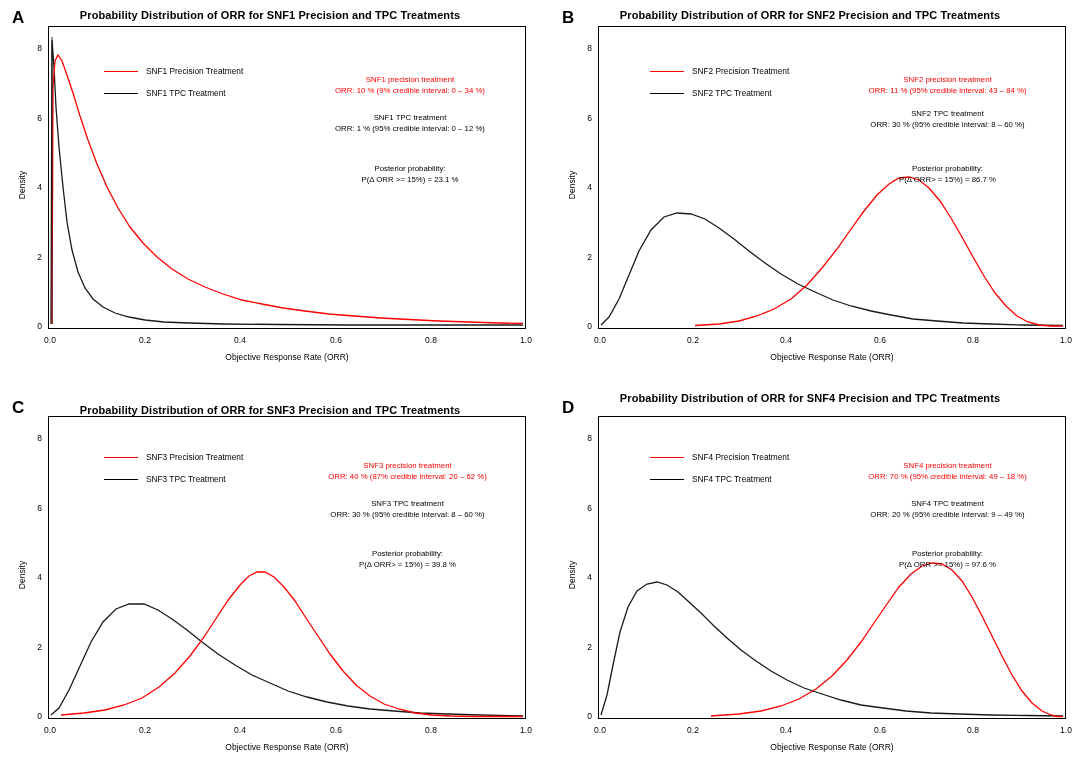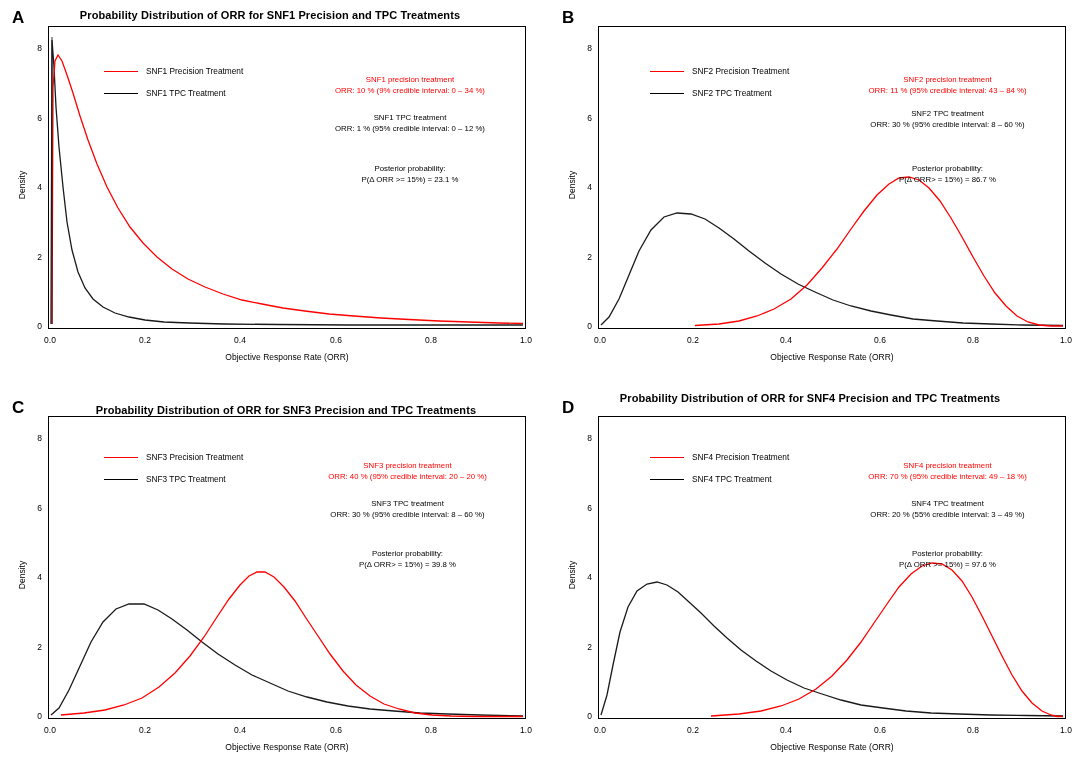--- a/index.html
+++ b/index.html
@@ -114,20 +114,21 @@
       <div>ORR: 1 % (95% credible interval: 0 – 12 %)</div>
     </div>
     <div class="annot blk" style="left:300px;top:163px;width:220px;">
       <div>Posterior probability:</div>
       <div>P(Δ ORR &gt;= 15%) =  23.1 %</div>
     </div>
   </div>
 
   <div class="panel" style="left:540px;top:0px;width:540px;height:390px;">
     <div class="panel-letter" style="left:22px;top:8px;">B</div>
+    <div class="panel-title" style="left:0;top:9px;">Probability Distribution of ORR for SNF2 Precision and TPC Treatments</div>
 
     <div class="ylab" style="left:2px;top:180px;width:60px;text-align:center;">Density</div>
 
     <div class="tick-y" style="left:30px;top:321px;">0</div>
     <div class="tick-y" style="left:30px;top:252px;">2</div>
     <div class="tick-y" style="left:30px;top:182px;">4</div>
     <div class="tick-y" style="left:30px;top:113px;">6</div>
     <div class="tick-y" style="left:30px;top:43px;">8</div>
 
     <div class="plotbox" style="left:58px;top:26px;width:468px;height:303px;">
@@ -168,21 +169,21 @@
       <div>ORR: 30 % (95% credible interval: 8 – 60 %)</div>
     </div>
     <div class="annot blk" style="left:295px;top:163px;width:225px;">
       <div>Posterior probability:</div>
       <div>P(Δ ORR&gt; = 15%) =  86.7 %</div>
     </div>
   </div>
 
   <div class="panel" style="left:0px;top:390px;width:540px;height:389px;">
     <div class="panel-letter" style="left:12px;top:8px;">C</div>
-    <div class="panel-title" style="left:16px;top:14px;">Probability Distribution of ORR for SNF3 Precision and TPC Treatments</div>
+    <div class="panel-title" style="left:0;top:14px;">Probability Distribution of ORR for SNF3 Precision and TPC Treatments</div>
 
     <div class="ylab" style="left:-8px;top:180px;width:60px;text-align:center;">Density</div>
 
     <div class="tick-y" style="left:20px;top:321px;">0</div>
     <div class="tick-y" style="left:20px;top:252px;">2</div>
     <div class="tick-y" style="left:20px;top:182px;">4</div>
     <div class="tick-y" style="left:20px;top:113px;">6</div>
     <div class="tick-y" style="left:20px;top:43px;">8</div>
 
     <div class="plotbox" style="left:48px;top:26px;width:478px;height:303px;">
@@ -209,21 +210,21 @@
         <span class="legend-label">SNF3 Precision Treatment</span>
       </div>
       <div class="legend-row">
         <span class="legend-line"></span>
         <span class="legend-label">SNF3 TPC Treatment</span>
       </div>
     </div>
 
     <div class="annot red" style="left:295px;top:70px;width:225px;">
       <div>SNF3 precision treatment</div>
-      <div>ORR: 40 % (95% credible interval: 20 – 20 %)</div>
+      <div>ORR: 40 % (87% credible interval: 20 – 62 %)</div>
     </div>
     <div class="annot blk" style="left:295px;top:108px;width:225px;">
       <div>SNF3 TPC treatment</div>
       <div>ORR: 30 % (95% credible interval: 8 – 60 %)</div>
     </div>
     <div class="annot blk" style="left:295px;top:158px;width:225px;">
       <div>Posterior probability:</div>
       <div>P(Δ ORR&gt; = 15%) =  39.8 %</div>
     </div>
   </div>
@@ -268,21 +269,21 @@
         <span class="legend-label">SNF4 TPC Treatment</span>
       </div>
     </div>
 
     <div class="annot red" style="left:295px;top:70px;width:225px;">
       <div>SNF4 precision treatment</div>
       <div>ORR: 70 % (95% credible interval: 49 – 18 %)</div>
     </div>
     <div class="annot blk" style="left:295px;top:108px;width:225px;">
       <div>SNF4 TPC treatment</div>
-      <div>ORR: 20 % (55% credible interval: 3 – 49 %)</div>
+      <div>ORR: 20 % (95% credible interval: 9 – 49 %)</div>
     </div>
     <div class="annot blk" style="left:295px;top:158px;width:225px;">
       <div>Posterior probability:</div>
       <div>P(Δ ORR &gt;= 15%) =  97.6 %</div>
     </div>
   </div>
 
 </div>
 
 </body></html>

